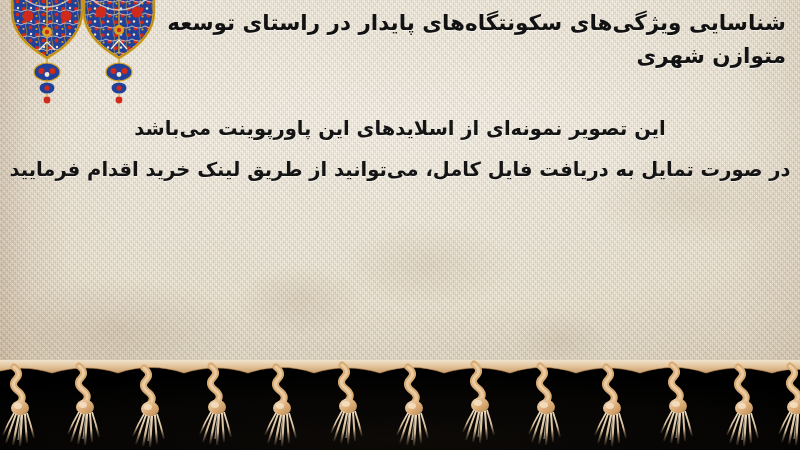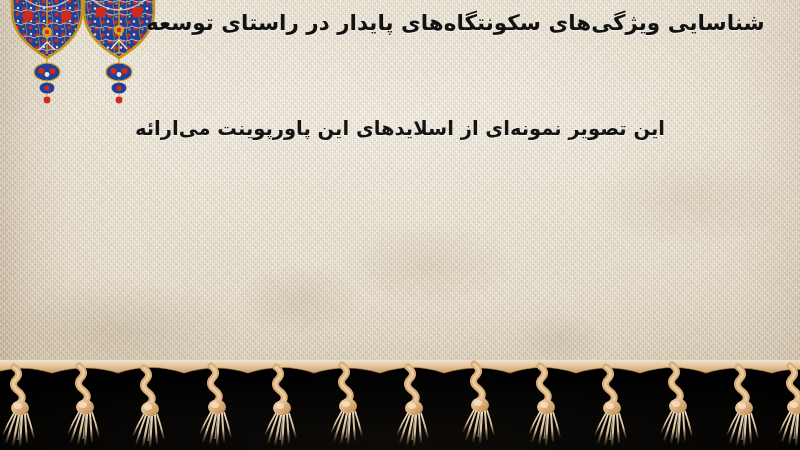--- a/index.html
+++ b/index.html
@@ -67,21 +67,21 @@
       radial-gradient(120px 60px at 430px 265px, rgba(172,144,106,0.12), rgba(0,0,0,0) 72%),
       radial-gradient(70px 40px at 560px 340px, rgba(160,132,96,0.12), rgba(0,0,0,0) 70%),
       radial-gradient(160px 70px at 120px 330px, rgba(158,128,92,0.14), rgba(0,0,0,0) 75%),
       radial-gradient(140px 60px at 690px 200px, rgba(166,138,100,0.10), rgba(0,0,0,0) 75%);
     mix-blend-mode:multiply;
   }
 
   
   .title{
     position:absolute;right:14px;top:6px;width:640px;
-    text-align:left;direction:rtl;
+    text-align:right;direction:rtl;
     font-size:21.5px;line-height:33px;font-weight:700;color:#121212;
     letter-spacing:0px;
     text-shadow:0 1px 0 rgba(255,255,255,0.55);
   }
   .title .l2{display:block;}
 
   .body-text{
     position:absolute;left:0;right:0;top:108px;
     text-align:center;direction:rtl;
     font-size:19.5px;line-height:41px;color:#141414;font-weight:600;
@@ -222,24 +222,26 @@
         <g transform="translate(39,146)">
           <circle cx="0" cy="0" r="3.4" fill="#cf2a1b"></circle>
           <path d="M0 -3.4 L0 -6" stroke="#d9a520" stroke-width="1"></path>
         </g>
       </svg>
     </div>
   </div>
 
   <div class="title">
     <span class="l1">شناسایی ویژگی‌های سکونتگاه‌های پایدار در راستای توسعه</span>
+    <span class="l2">متوازن شهری</span>
   </div>
 
   <div class="body-text">
-    <span class="bline">این تصویر نمونه‌ای از اسلایدهای این پاورپوینت می‌ارائه</span>
+    <span class="bline">این تصویر نمونه‌ای از اسلایدهای این پاورپوینت می‌باشد</span>
+    <span class="bline">در صورت تمایل به دریافت فایل کامل، می‌توانید از طریق لینک خرید اقدام فرمایید</span>
   </div>
 
   <div class="fringe-zone">
     <div class="blackfield"></div>
     <svg class="cord" viewBox="0 0 820 20" width="820" height="20" preserveAspectRatio="none">
       <defs>
         <linearGradient id="cordg" x1="0" y1="0" x2="0" y2="1">
           <stop offset="0" stop-color="#efe2cd"></stop>
           <stop offset="0.45" stop-color="#e3c49b"></stop>
           <stop offset="1" stop-color="#c79a68"></stop>

